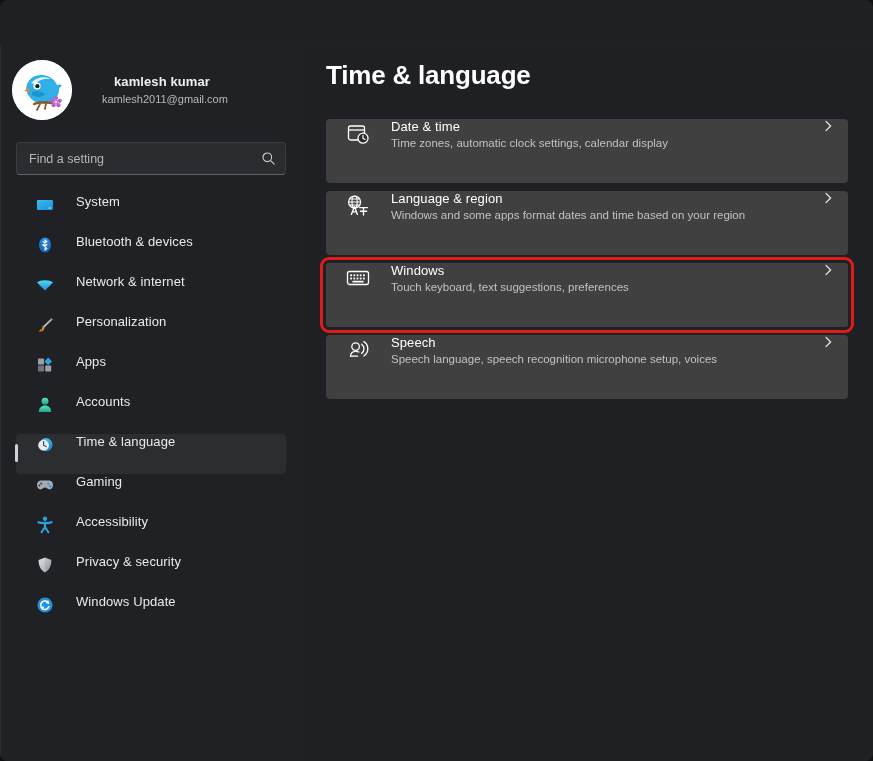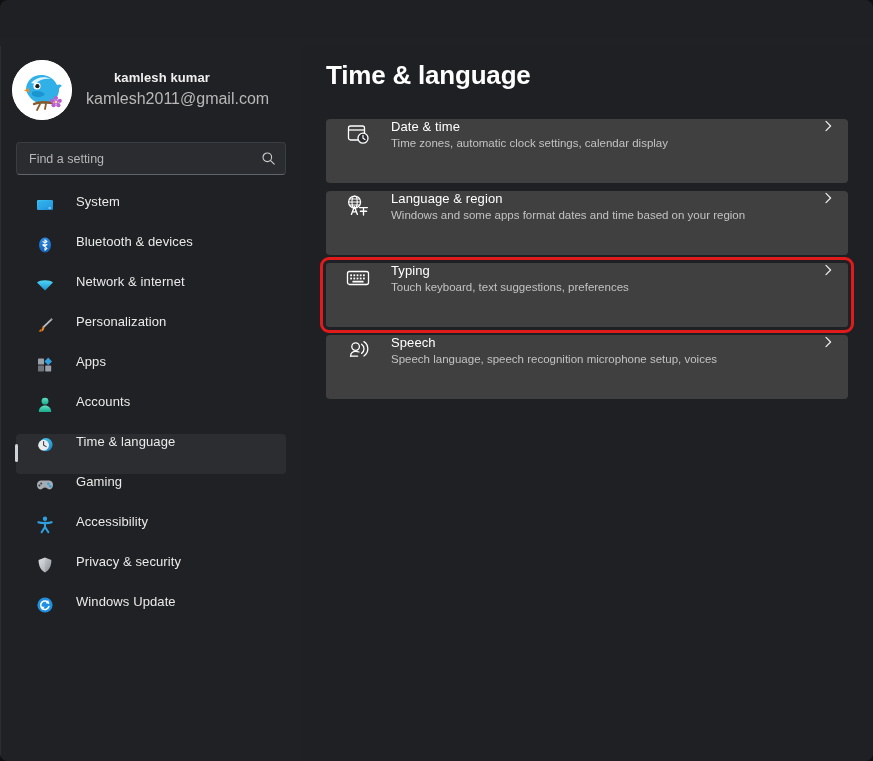--- a/index.html
+++ b/index.html
@@ -109,23 +109,24 @@
     overflow: hidden;
   }
   .profile-name {
     font-size: 13px;
     color: #f0f0f0;
     font-weight: 600;
     letter-spacing: .1px;
     padding-left: 28px;
   }
   .profile-email {
-    font-size: 16px;
+    font-size: 11px;
     color: #b8b8b8;
     margin-top: 2px;
+    margin-left: 16px;
   }
 
   .search-wrap {
     position: absolute;
     left: 16px; top: 96px;
     width: 270px;
     height: 33px;
     background: #2a2c30;
     border: 1px solid #3a3d41;
     border-bottom: 1px solid #616469;
@@ -565,21 +566,21 @@
             <rect x="18" y="9.4" width="1.8" height="1.8" fill="#ffffff"></rect>
             <rect x="5.2" y="12.6" width="1.8" height="1.8" fill="#ffffff"></rect>
             <rect x="8.4" y="12.6" width="1.8" height="1.8" fill="#ffffff"></rect>
             <rect x="11.6" y="12.6" width="1.8" height="1.8" fill="#ffffff"></rect>
             <rect x="14.8" y="12.6" width="1.8" height="1.8" fill="#ffffff"></rect>
             <rect x="18" y="12.6" width="1.8" height="1.8" fill="#ffffff"></rect>
             <rect x="7.4" y="15.8" width="11.2" height="1.8" rx=".5" fill="#ffffff"></rect>
           </svg>
         </span>
         <div class="card-text">
-          <div class="card-title">Typing</div>
+          <div class="card-title">Windows</div>
           <div class="card-sub">Touch keyboard, text suggestions, preferences</div>
         </div>
         <span class="card-chevron">
           <svg width="14" height="14" viewBox="0 0 14 14">
             <path d="M5 2.4 L9.6 7 L5 11.6" fill="none" stroke="#e8e8e8" stroke-width="1.3" stroke-linecap="round" stroke-linejoin="round"></path>
           </svg>
         </span>
       </div>
 
       <div class="card">

